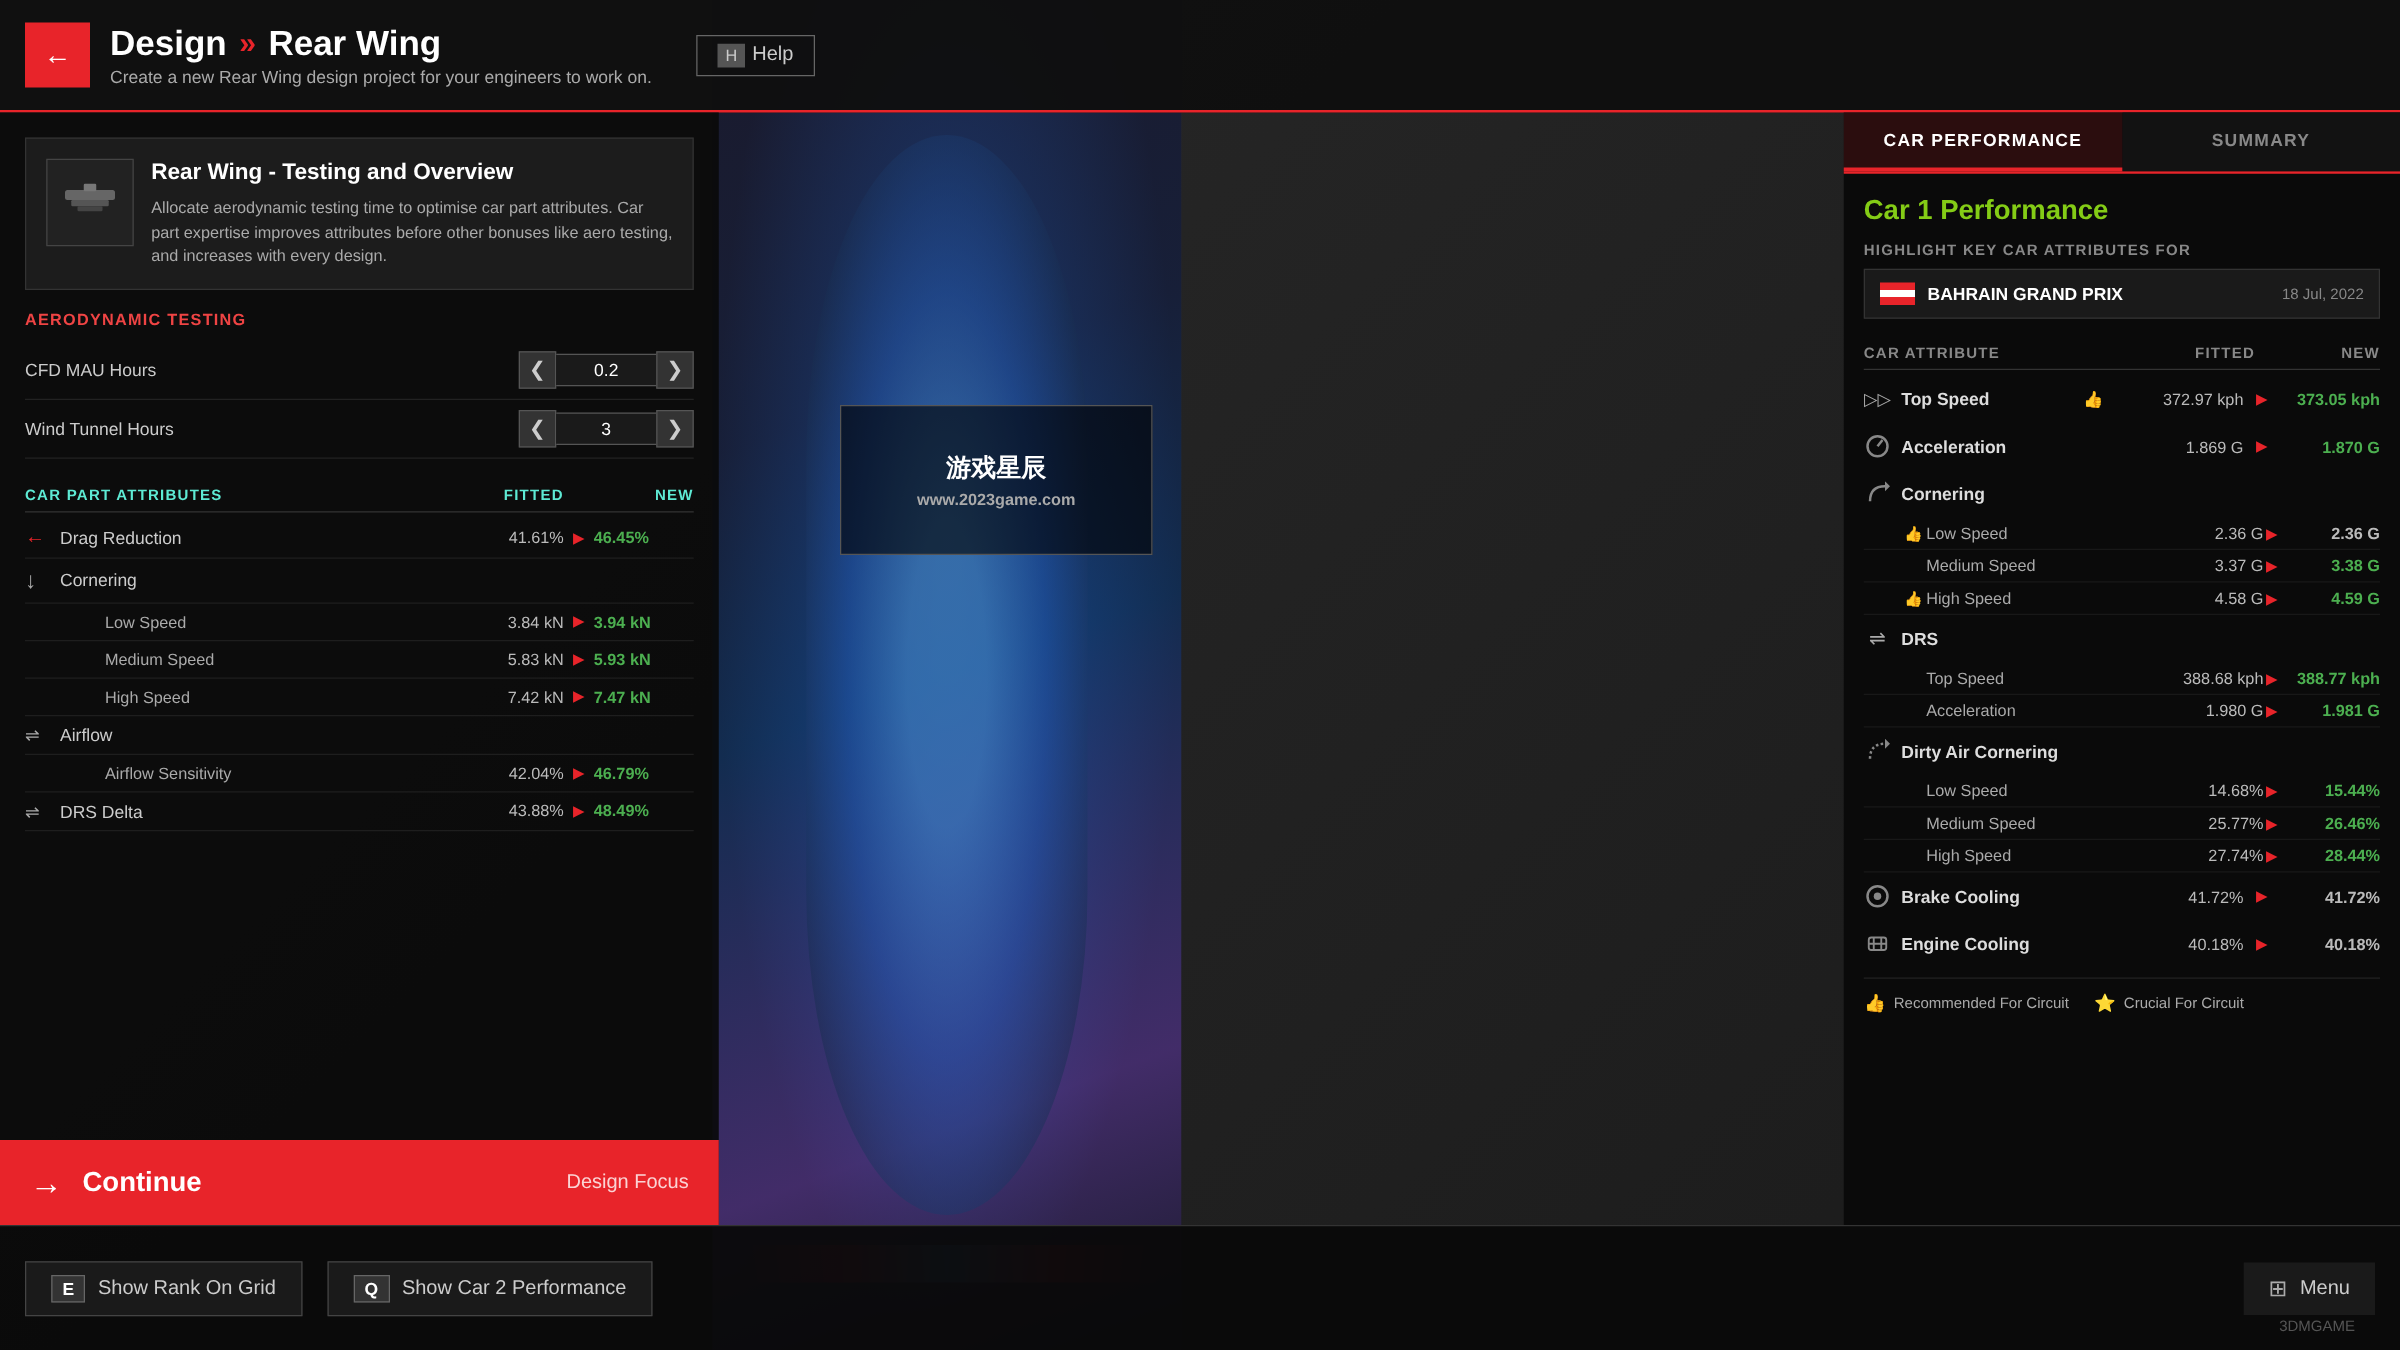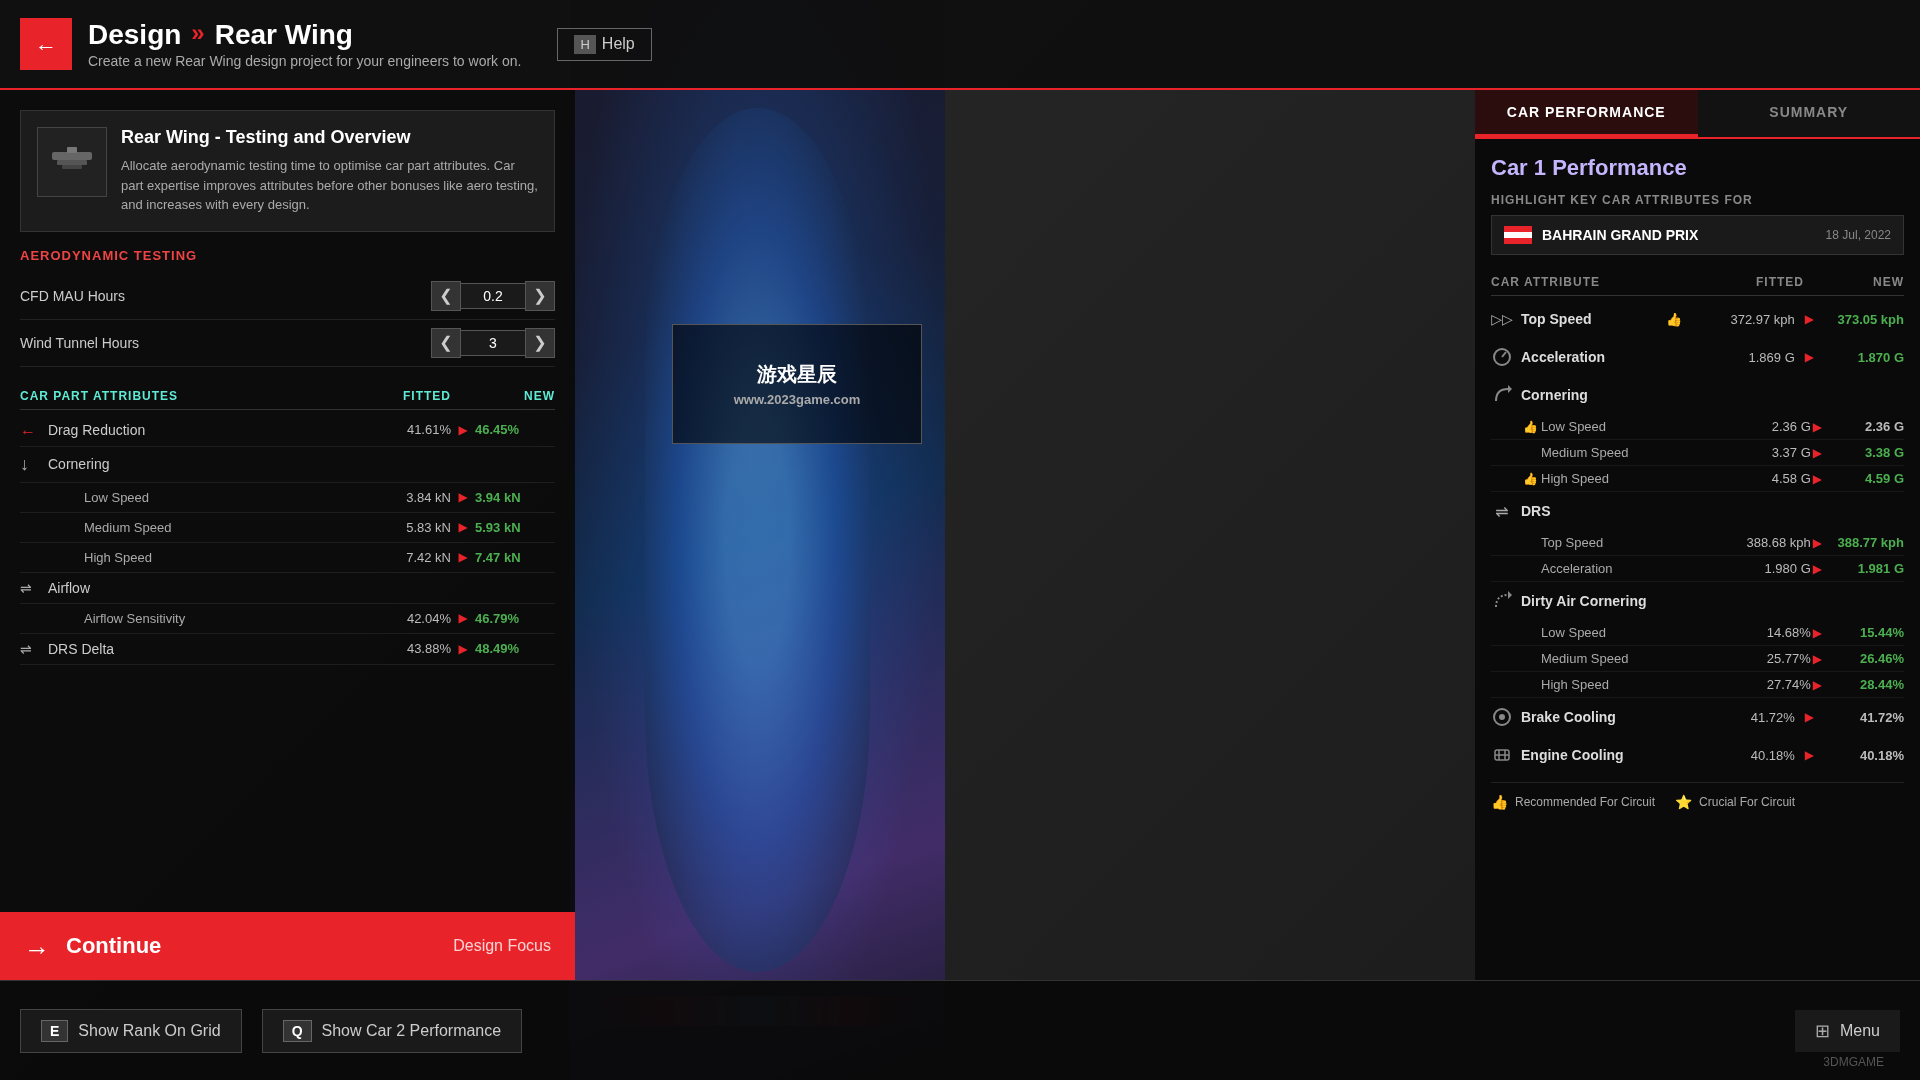--- a/index.html
+++ b/index.html
@@ -52,21 +52,21 @@
       flex-shrink: 0;
     }
 
     .header-title {
       display: flex;
       flex-direction: column;
     }
 
     .header-breadcrumb {
       display: flex;
-      align-items: flex-start;
+      align-items: center;
       gap: 10px;
       font-size: 28px;
       font-weight: bold;
       color: #fff;
     }
 
     .breadcrumb-separator {
       color: #e8242a;
       font-size: 24px;
     }
@@ -164,21 +164,21 @@
       width: 30px; height: 30px;
       background: #333;
       border: 1px solid #555;
       display: flex; align-items: center; justify-content: center;
       cursor: pointer;
       color: #ccc;
       font-size: 16px;
     }
 
     .spinner-value {
-      width: 64px;
+      width: 80px;
       text-align: center;
       background: #1a1a1a;
       border-top: 1px solid #555;
       border-bottom: 1px solid #555;
       padding: 4px 0;
       font-size: 14px;
       color: #fff;
     }
 
     .attributes-section {
@@ -368,21 +368,21 @@
 
     .panel-content {
       flex: 1;
       overflow-y: auto;
       padding: 16px;
     }
 
     .panel-title {
       font-size: 22px;
       font-weight: bold;
-      color: #c4b5fd;
+      color: #84cc16;
       margin-bottom: 12px;
     }
 
     .highlight-label {
       font-size: 12px;
       color: #888;
       letter-spacing: 1px;
       font-weight: bold;
       margin-bottom: 8px;
     }

